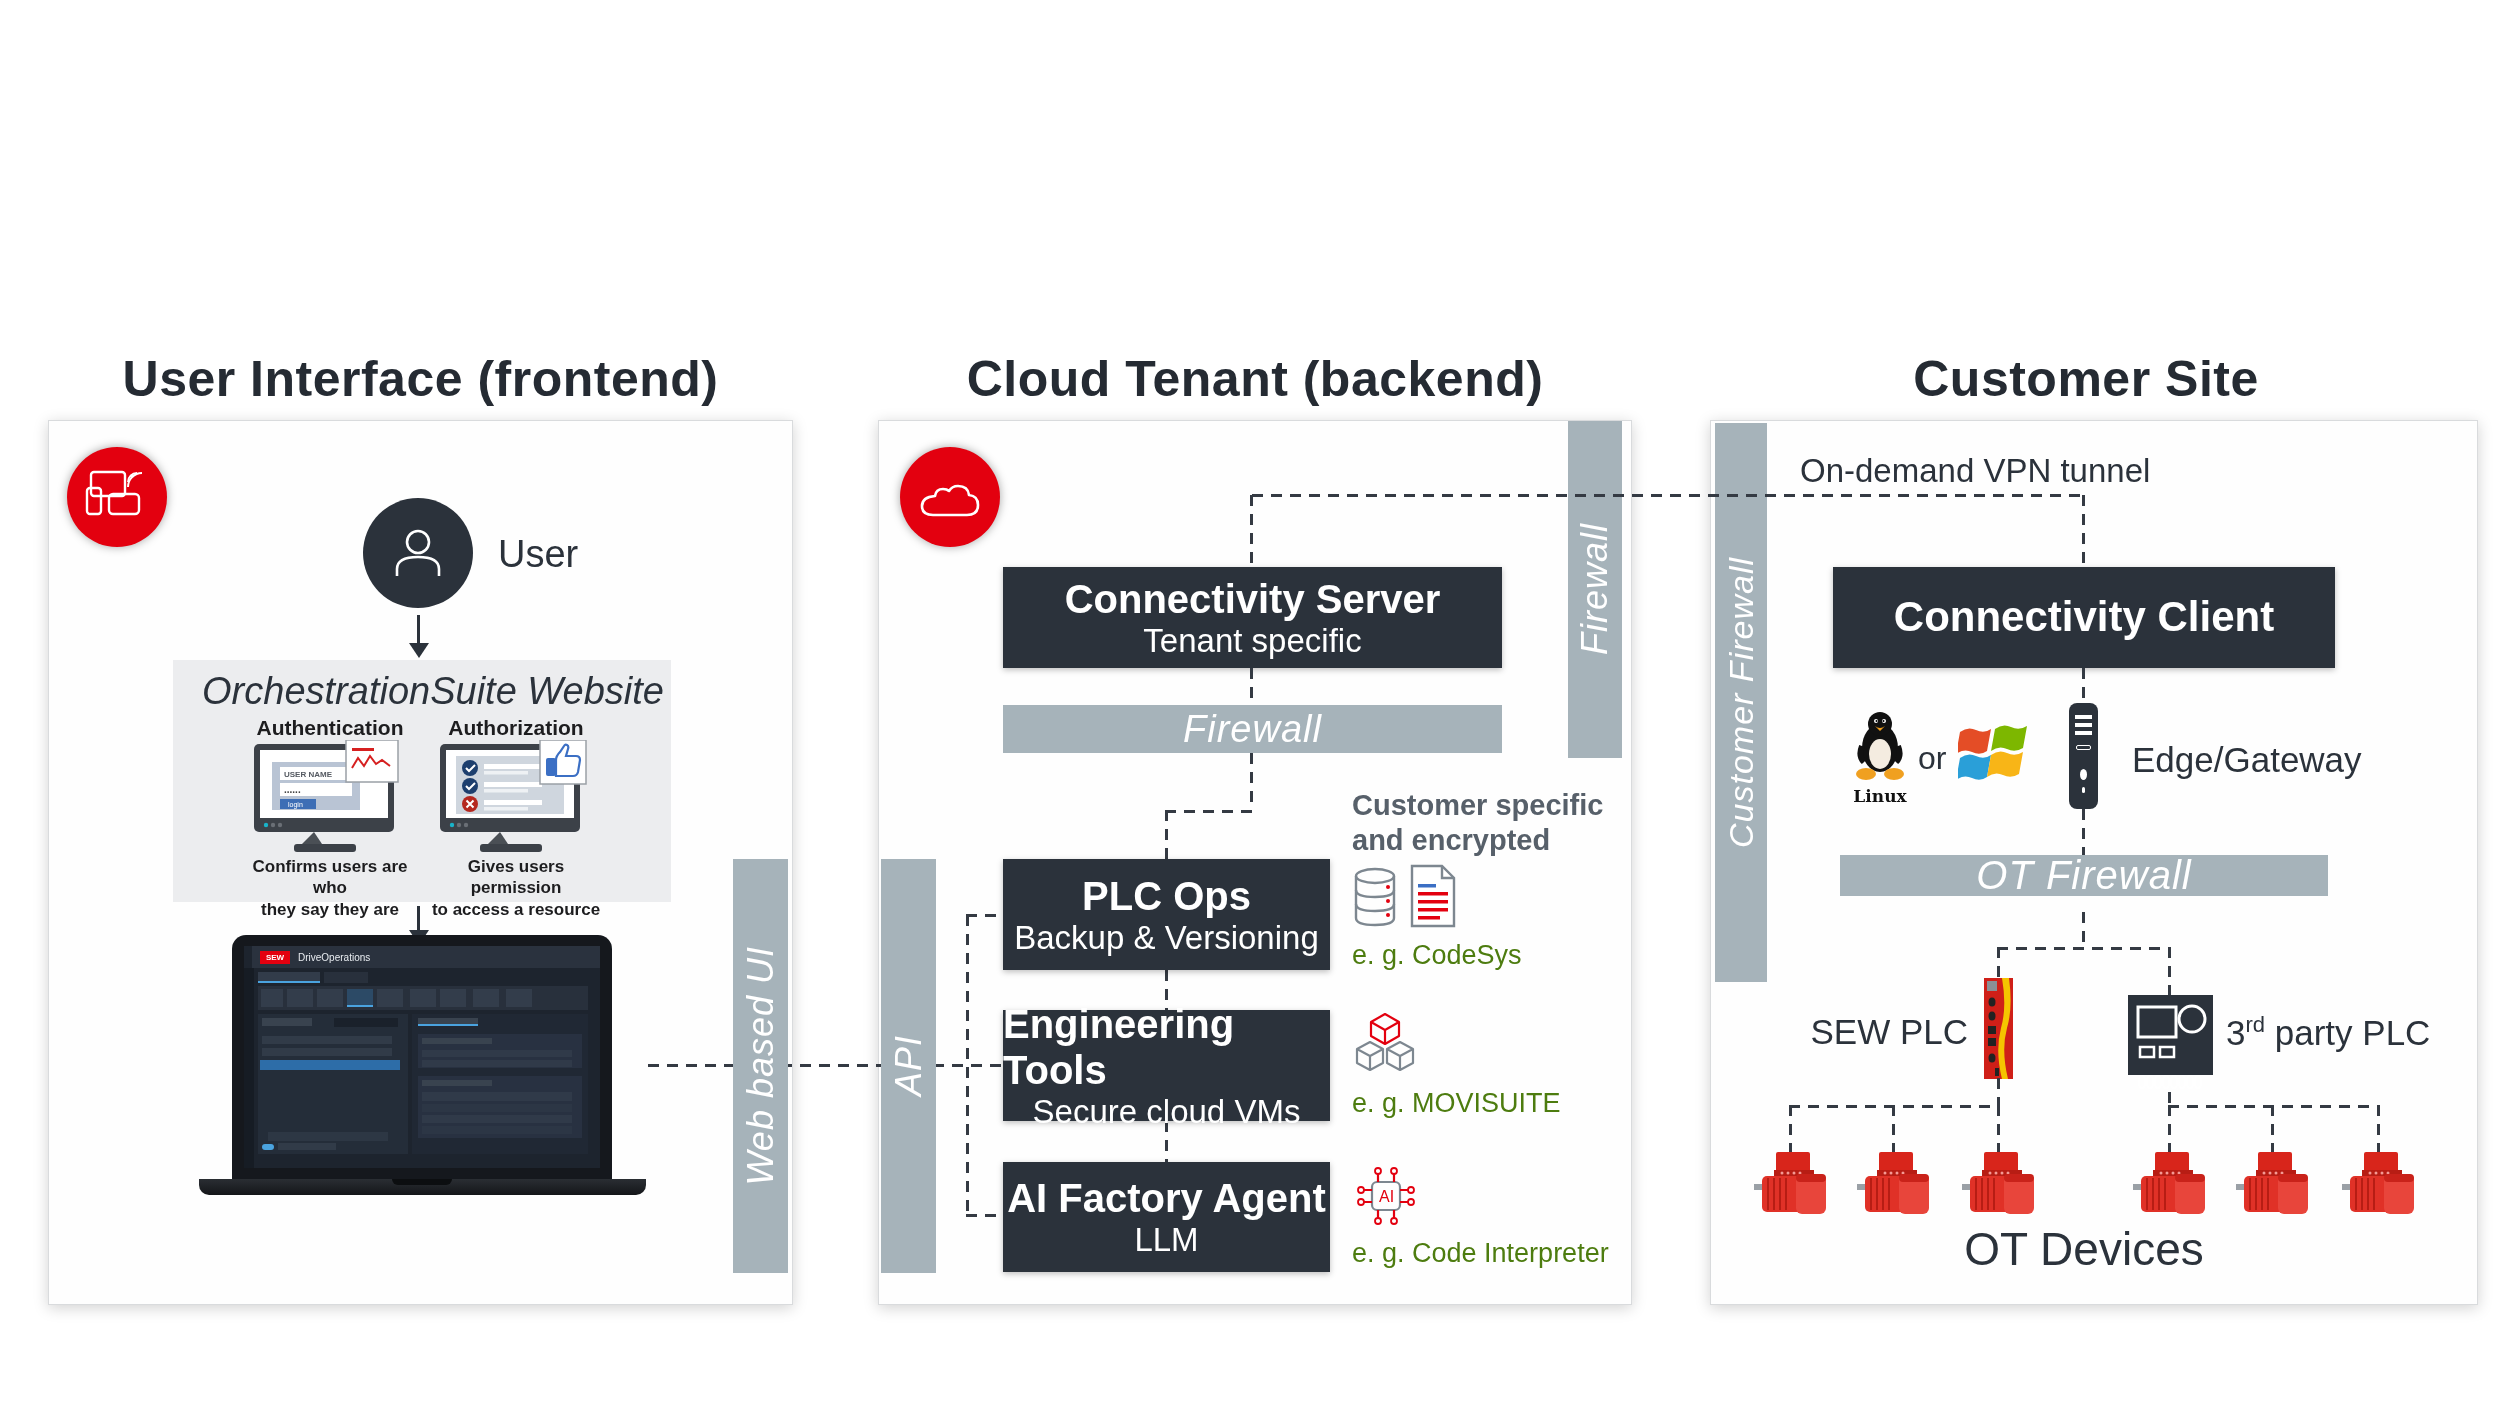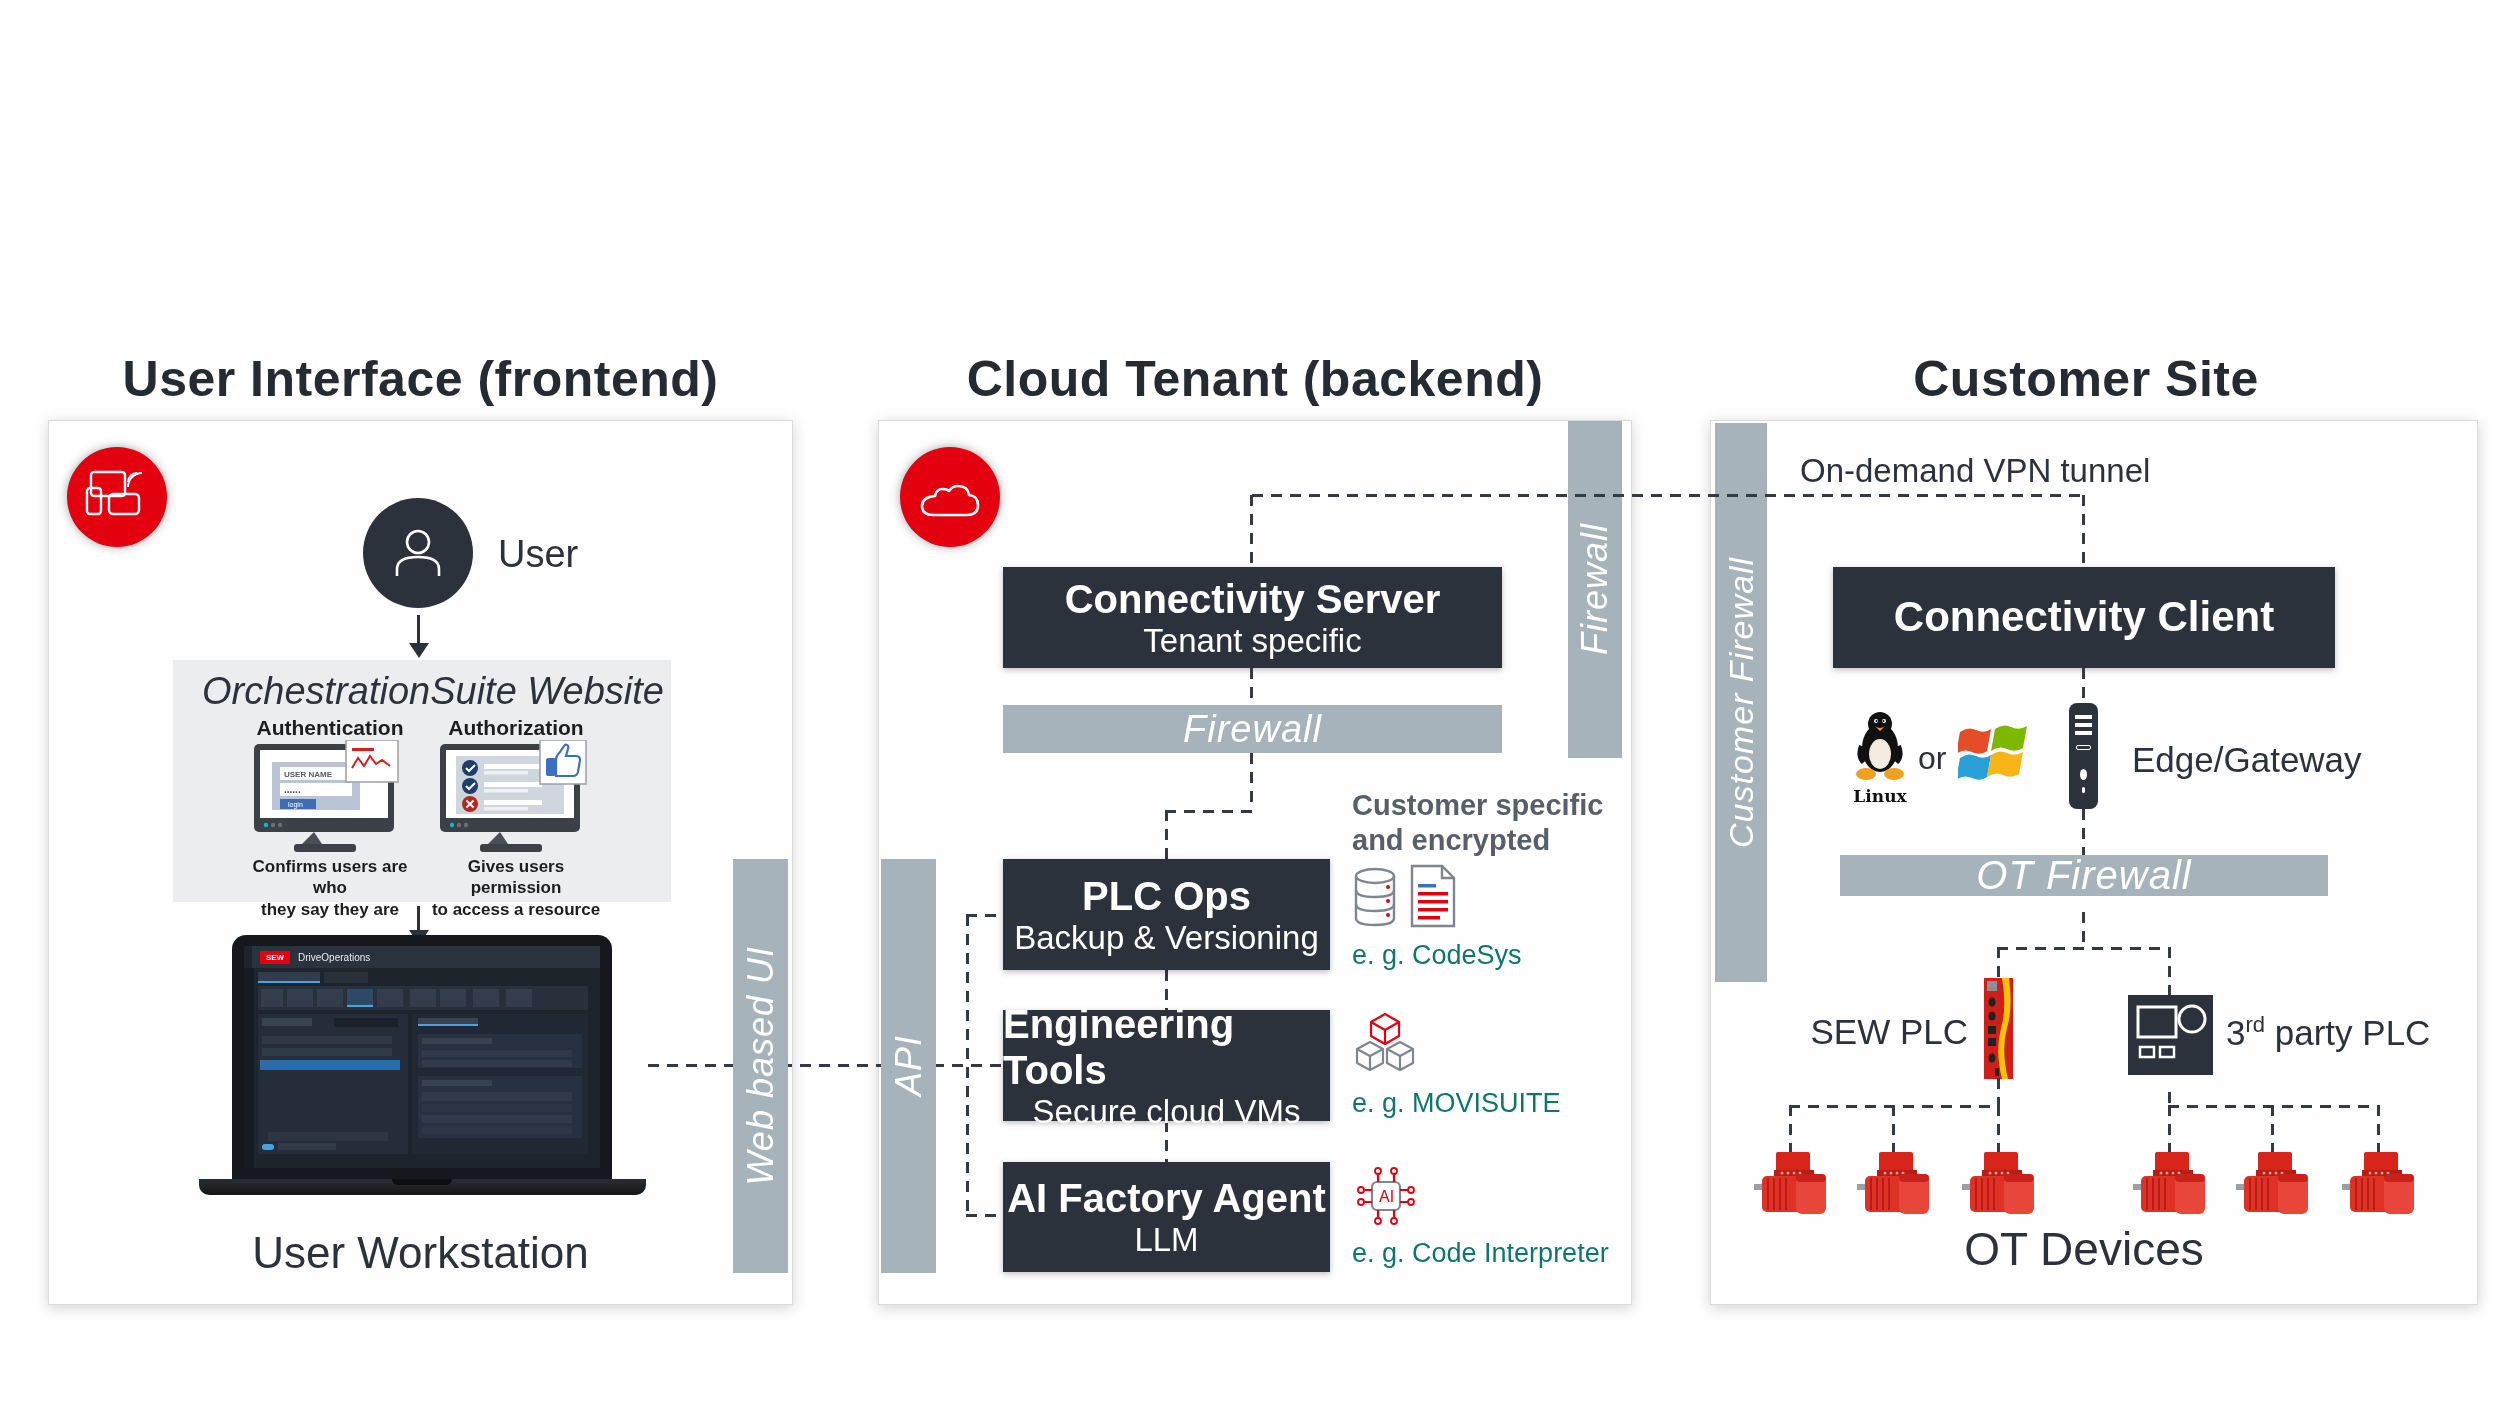--- a/index.html
+++ b/index.html
@@ -31,21 +31,21 @@
 
   .arrow-line { position: absolute; width: 3px; background: #2b323b; }
   .arrow-head { position: absolute; width: 0; height: 0;
                 border-left: 10px solid transparent; border-right: 10px solid transparent;
                 border-top: 15px solid #2b323b; }
 
   .red-circle { position: absolute; width: 100px; height: 100px; border-radius: 50%;
                 background: #e3000f; display: flex; align-items: center; justify-content: center;
                 box-shadow: 0 0 10px rgba(0,0,0,0.35); z-index: 6; }
 
-  .ex-label { position: absolute; font-size: 27px; color: #0f766e; }
+  .ex-label { position: absolute; font-size: 27px; color: #4d7c0f; }
   .side-label { position: absolute; font-size: 35px; color: #2b323b; }
 
   .cap { position: absolute; font-size: 17px; font-weight: bold; color: #1d1d1f;
          text-align: center; line-height: 1.25; }
   .mon-h { position: absolute; font-size: 21px; font-weight: bold; color: #1d1d1f; text-align: center; }
 </style>
 </head>
 <body>
 
 <div id="stage">
@@ -189,21 +189,20 @@
         <div style="position:absolute; left:10px; top:78px; width:150px; height:9px; background:#303a49;"></div>
         <div style="position:absolute; left:10px; top:90px; width:150px; height:8px; background:#2c3645;"></div>
         <div style="position:absolute; left:10px; top:101px; width:150px; height:8px; background:#303a49;"></div>
         <div style="position:absolute; left:10px; top:112px; width:150px; height:8px; background:#2c3645;"></div>
       </div>
     </div>
   </div>
   <div style="position:absolute; left:199px; top:1179px; width:447px; height:16px; background:linear-gradient(#2a2e33,#141619); border-radius:0 0 10px 10px;">
     <div style="position:absolute; left:193px; top:0; width:60px; height:6px; background:#0c0e10; border-radius:0 0 8px 8px;"></div>
   </div>
-  <div style="position:absolute; left:48px; top:1228px; width:745px; text-align:center; font-size:44px; color:#2b323b;">User Workstation</div>
 
   <div class="dash-h z2" style="left:648px; top:1064px; width:355px;"></div>
 
   <div class="gray-bar z3" style="left:733px; top:859px; width:55px; height:414px;">
     <span class="vtext">Web based UI</span>
   </div>
 
   <div class="red-circle" style="left:900px; top:447px;">
     <svg width="62" height="44" viewBox="0 0 62 44">
       <path d="M14 40 h34 q11 0 11 -10 q0 -9 -9 -10 q-1 -9 -11 -9 q-6 0 -9 5 q-2 -2 -6 -2 q-7 0 -8 7 q-13 1 -13 10 q0 9 11 9 z" fill="none" stroke="#fff" stroke-width="2.6" stroke-linejoin="round"></path>

